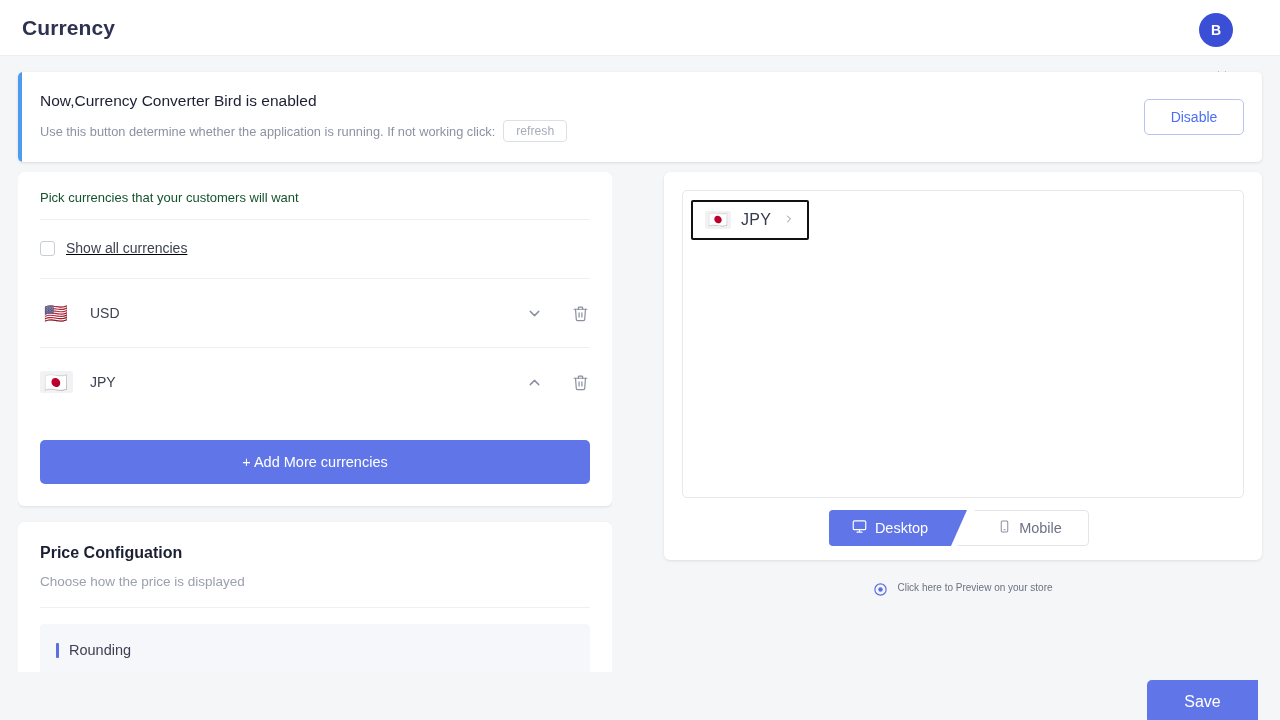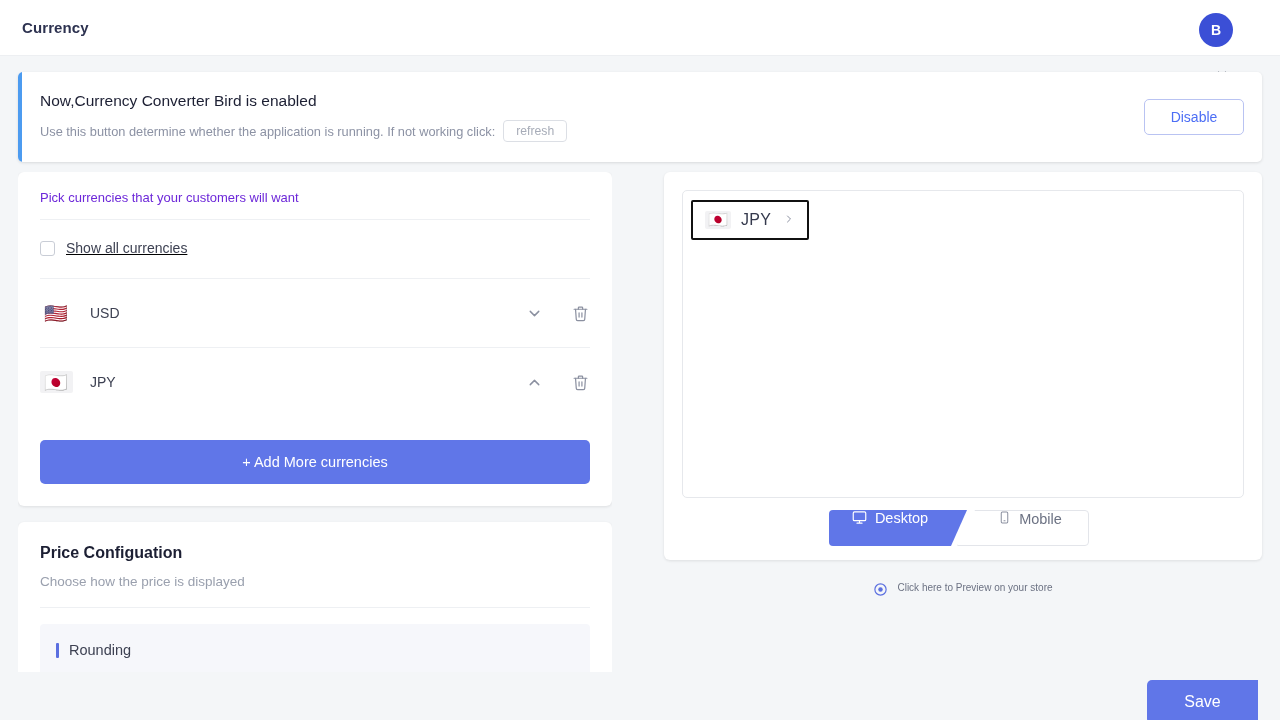--- a/index.html
+++ b/index.html
@@ -13,21 +13,21 @@
   
   .topbar {
     position: absolute; top: 0; left: 0;
     width: 1280px; height: 56px;
     background: #ffffff;
     display: flex; align-items: center;
     padding: 0 14px 0 22px;
     border-bottom: 1px solid #edeff2;
   }
   .app-title {
-    font-size: 15px; font-weight: 700; color: #2d3250;
+    font-size: 21px; font-weight: 700; color: #2d3250;
     letter-spacing: .1px;
   }
   .topbar-right {
     margin-left: auto;
     display: flex; align-items: center; gap: 14px; flex-direction: column;
   }
   .rate-us {
     display: flex; align-items: center; gap: 7px;
     height: 30px; padding: 0 14px;
     border: 1px solid #b9c3f2; border-radius: 5px;
@@ -96,21 +96,21 @@
     overflow: hidden;
   }
   .card {
     background: #fff; border-radius: 6px;
     box-shadow: 0 1px 3px rgba(23,24,24,.1);
   }
 
   
   .cur-card { width: 594px; padding: 18px 22px 22px 22px; }
   .cur-hint {
-    font-size: 13px; color: #6d28d9;
+    font-size: 13px; color: #14532d;
     padding-bottom: 14px;
     border-bottom: 1px solid #eef0f3;
   }
   .checkbox-row {
     display: flex; align-items: center; gap: 11px;
     padding: 20px 0 22px 0;
     cursor: pointer;
     text-decoration: underline;
   }
   .checkbox {
@@ -189,21 +189,21 @@
   .jpy-chip .flag { width: 26px; height: 18px; font-size: 16px; }
   .jpy-code { font-size: 16px; color: #353a4d; letter-spacing: .3px; }
   .jpy-arrow { font-size: 14px; color: #8b90a0; margin-left: 2px; }
 
   .device-tabs {
     position: absolute; left: 165px; bottom: 14px;
     display: flex; align-items: stretch;
     height: 36px;
   }
   .tab {
-    display: flex; align-items: flex-start; justify-content: center; gap: 8px;
+    display: flex; align-items: center; justify-content: center; gap: 8px;
     font-size: 14.5px; cursor: pointer;
     position: relative;
   }
   .tab-desktop {
     width: 138px; background: #6076e8; color: #fff;
     border-radius: 4px 0 0 4px;
     clip-path: polygon(0 0, 100% 0, calc(100% - 16px) 100%, 0 100%);
     padding-right: 16px;
   }
   .tab-mobile {

